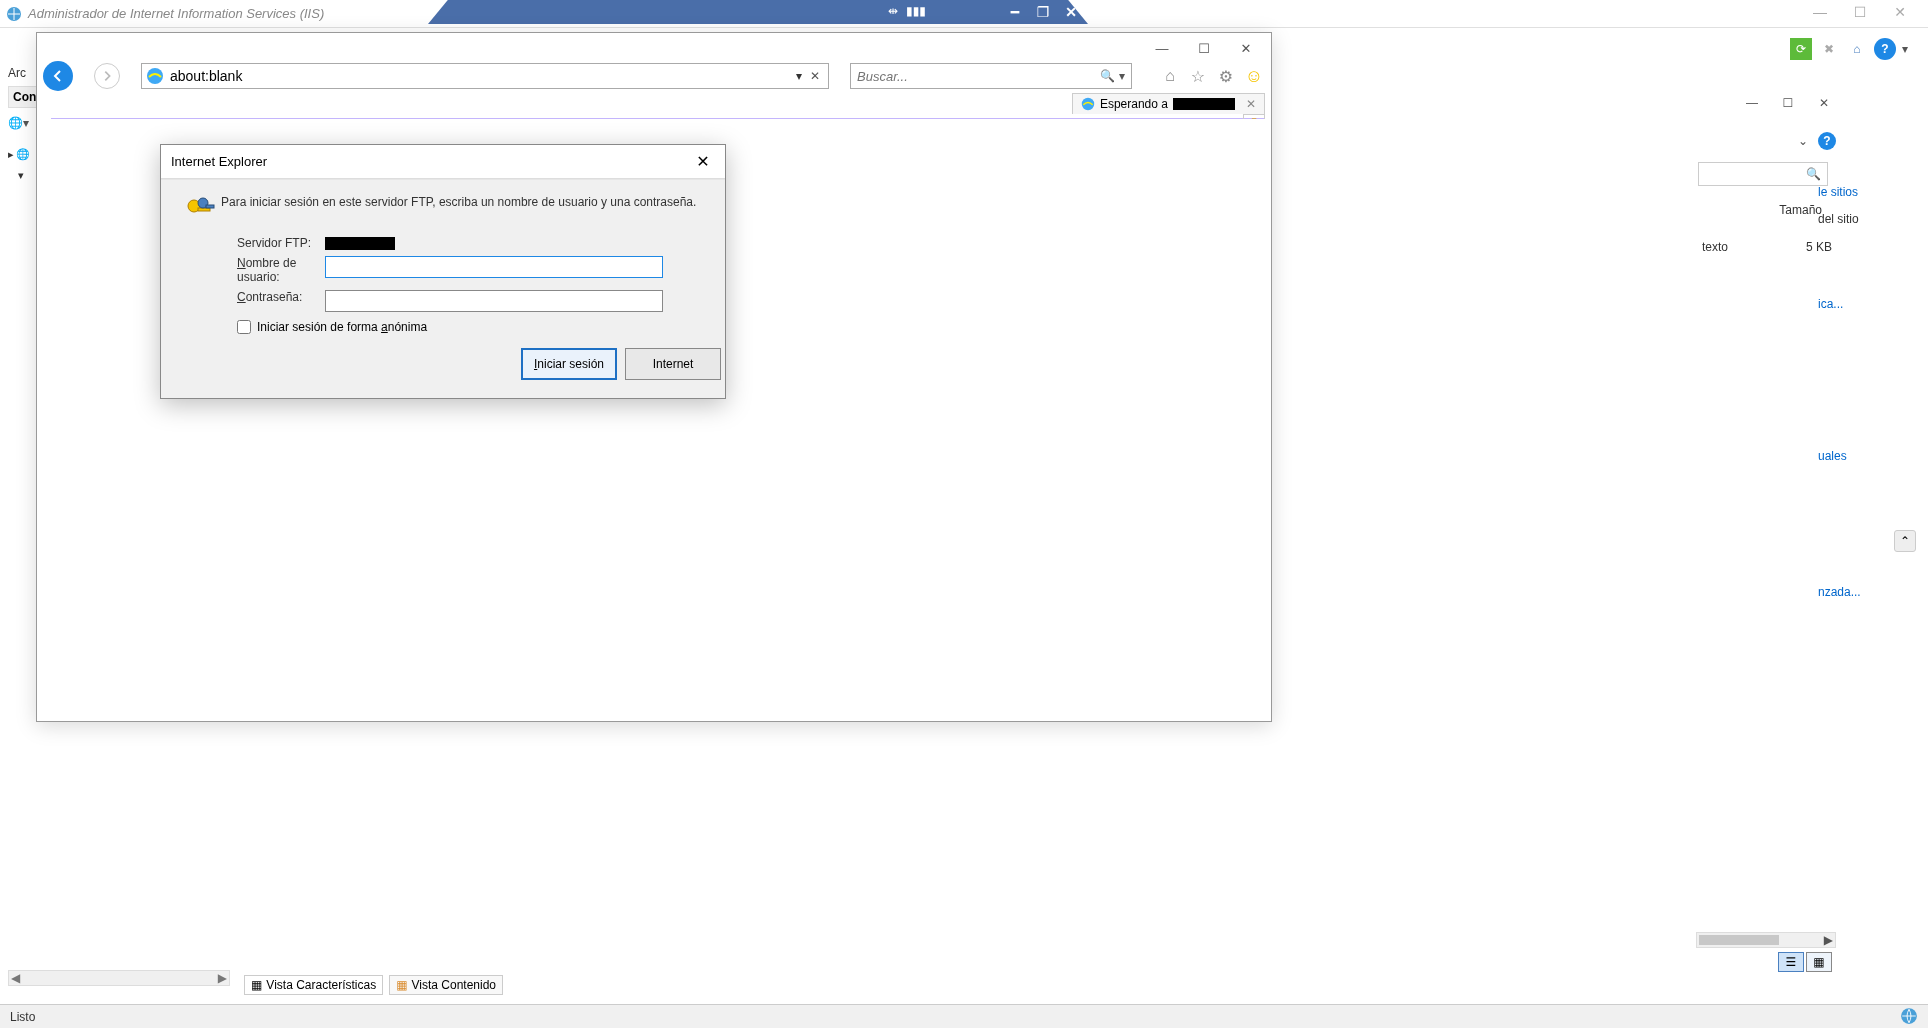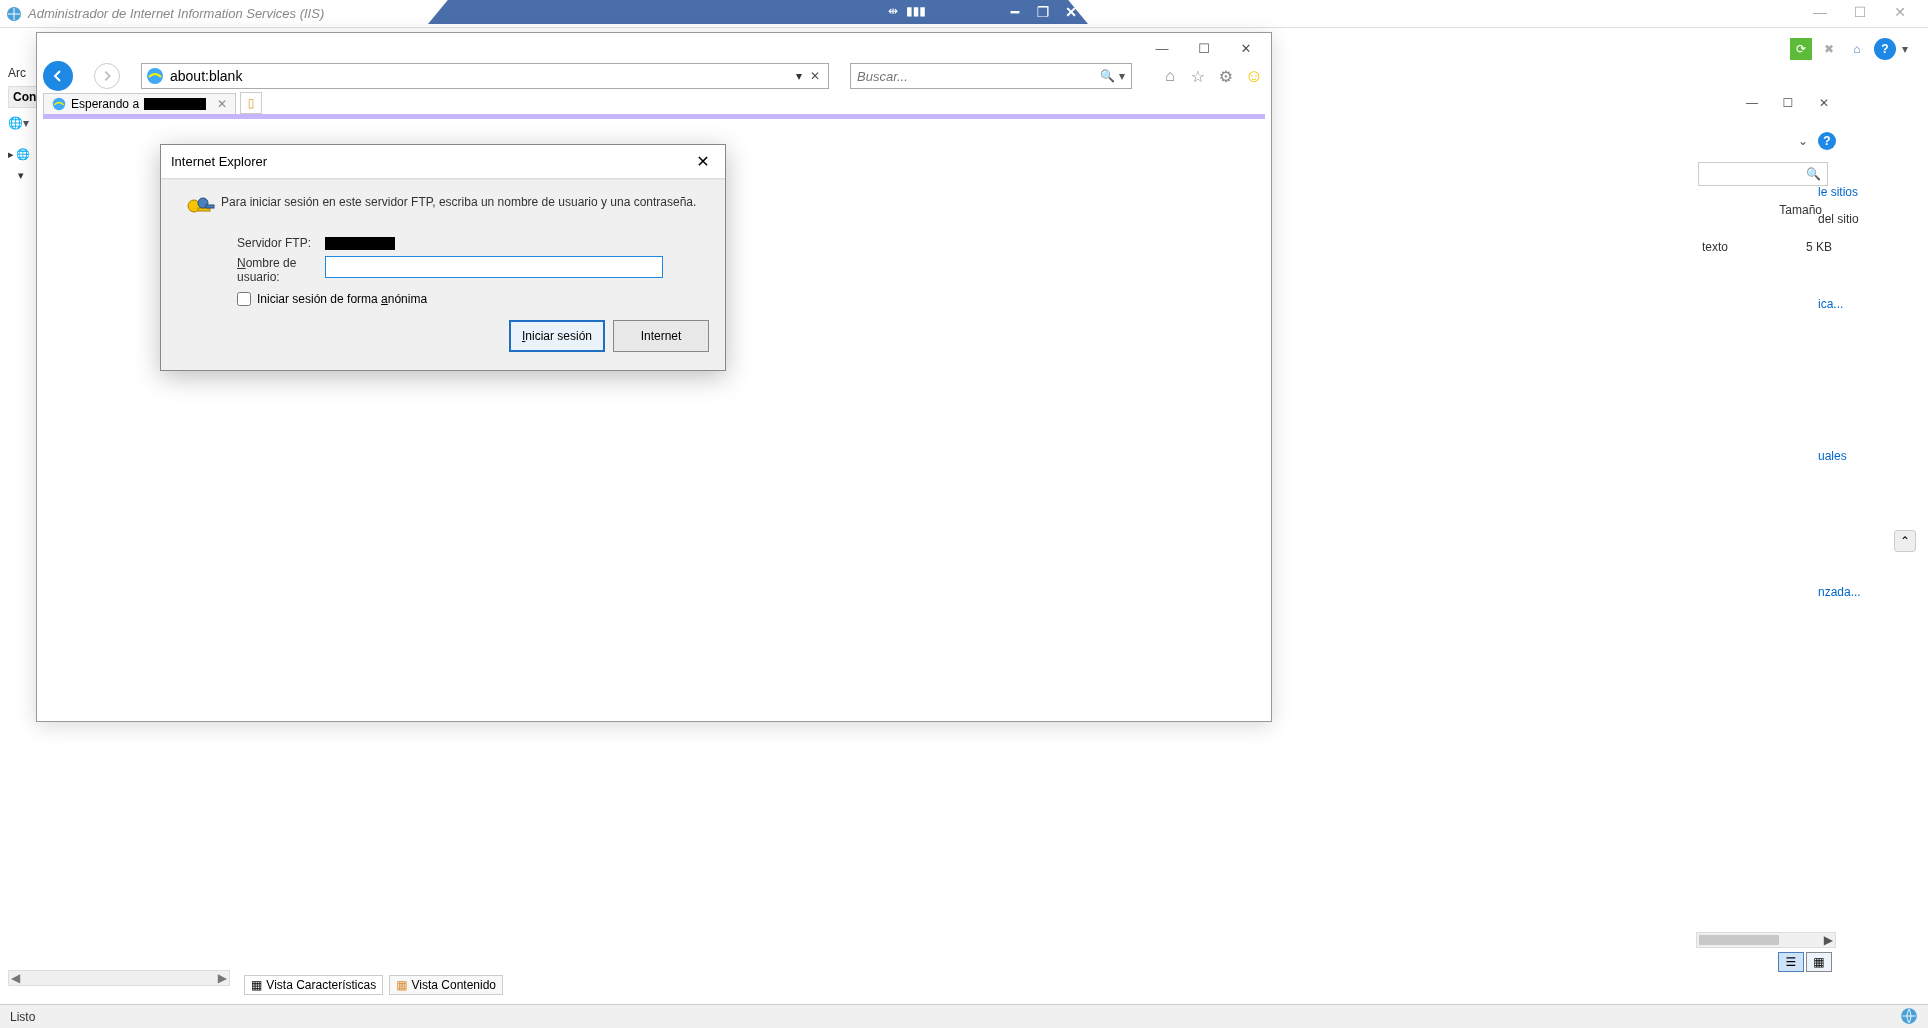--- a/index.html
+++ b/index.html
@@ -70,21 +70,21 @@
     .ie-addr-wrap .ie-logo { width: 18px; height: 18px; margin-right: 6px; }
     .ie-addr-wrap input { flex: 1; border: none; outline: none; font-size: 14px; }
     .ie-addr-wrap .drop { color: #333; margin: 0 4px; }
     .ie-addr-wrap .x { color: #555; margin: 0 4px; }
     .ie-search-wrap { width: 282px; height: 26px; border: 1px solid #aaa; display: flex; align-items: center; padding: 0 6px; }
     .ie-search-wrap input { flex: 1; border: none; outline: none; color: #c2410c; font-style: italic; font-size: 13px; }
     .ie-search-wrap .mag { color: #555; }
     .ie-cmd-icons { display: flex; gap: 6px; margin-left: 6px; }
     .ie-cmd-icons span { width: 22px; height: 22px; display: flex; align-items: center; justify-content: center; }
 
-    .ie-tabbar { position: absolute; top: 60px; left: 6px; right: 6px; height: 26px; display: flex; align-items: flex-end; border-bottom: 5px solid #c4b5fd; }
+    .ie-tabbar { position: absolute; top: 60px; left: 14px; right: 6px; height: 26px; display: flex; align-items: flex-end; border-bottom: 1px solid #c4b5fd; flex-direction: column; }
     .ie-tab { display: flex; align-items: center; gap: 5px; padding: 3px 8px; border: 1px solid #ccc; border-bottom: none; background: #f6f6f6; max-width: 220px; }
     .ie-tab .ie-logo { width: 14px; height: 14px; }
     .ie-tab .lbl { font-size: 12px; white-space: nowrap; }
     .ie-tab .redact { width: 62px; height: 12px; background: #000; }
     .ie-tab .close { color: #888; margin-left: 6px; }
     .ie-newtab { width: 22px; height: 22px; border: 1px solid #ccc; margin-left: 4px; display: flex; align-items: center; justify-content: center; }
 
     .ie-content { position: absolute; top: 86px; left: 0; right: 0; bottom: 0; background: #fff; }
 
     
@@ -92,21 +92,21 @@
         position: absolute; top: 144px; left: 160px; width: 566px;
         background: #fff; border: 1px solid #888;
         box-shadow: 0 6px 24px rgba(0,0,0,0.25);
     }
     .dialog-title {
         height: 34px; display: flex; align-items: center; justify-content: space-between;
         padding: 0 10px; border-bottom: 1px solid #ddd;
     }
     .dialog-title .t { font-size: 13px; }
     .dialog-title .x { font-size: 16px; width: 24px; text-align: center; }
-    .dialog-body { background: #f0f0f0; padding: 14px 16px 14px 18px; border-top: 1px solid #e6e6e6; }
+    .dialog-body { background: #f0f0f0; padding: 14px 4px 14px 18px; border-top: 1px solid #e6e6e6; }
     .dlg-row { display: flex; align-items: flex-start; margin-bottom: 8px; }
     .dlg-icon { width: 42px; display: flex; justify-content: center; padding-top: 2px; }
     .dlg-msg { flex: 1; color: #333; line-height: 1.35; }
     .dlg-form { margin-left: 58px; }
     .dlg-field { display: flex; align-items: flex-start; margin: 6px 0; }
     .dlg-field .lbl { width: 88px; color: #333; }
     .dlg-field .lbl .ul { text-decoration: underline; }
     .dlg-field .val { flex: 1; }
     .dlg-field input[type=text], .dlg-field input[type=password] {
         width: 338px; height: 22px; border: 1px solid #888; padding: 1px 4px; font-size: 12px;
@@ -341,20 +341,24 @@
 
     <div class="dlg-form">
       <div class="dlg-field">
         <div class="lbl">Servidor FTP:</div>
         <div class="val"><span class="redact-block"></span></div>
       </div>
       <div class="dlg-field">
         <div class="lbl"><span class="ul">N</span><span>ombre de usuario:</span></div>
         <div class="val"><input type="text" class="focused" value="" style=""></div>
       </div>
+      <div class="dlg-field">
+        <div class="lbl"><span class="ul">C</span><span>ontraseña:</span></div>
+        <div class="val"><input type="password" value="" style=""></div>
+      </div>
     </div>
 
 
     <div class="dlg-check">
       <input type="checkbox" style="">
       <label><span>Iniciar sesión de forma </span><span class="ul">a</span><span>nónima</span></label>
     </div>
 
     <div class="dlg-buttons">
       <button class="primary"><span class="ul">I</span><span>niciar sesión</span></button>

